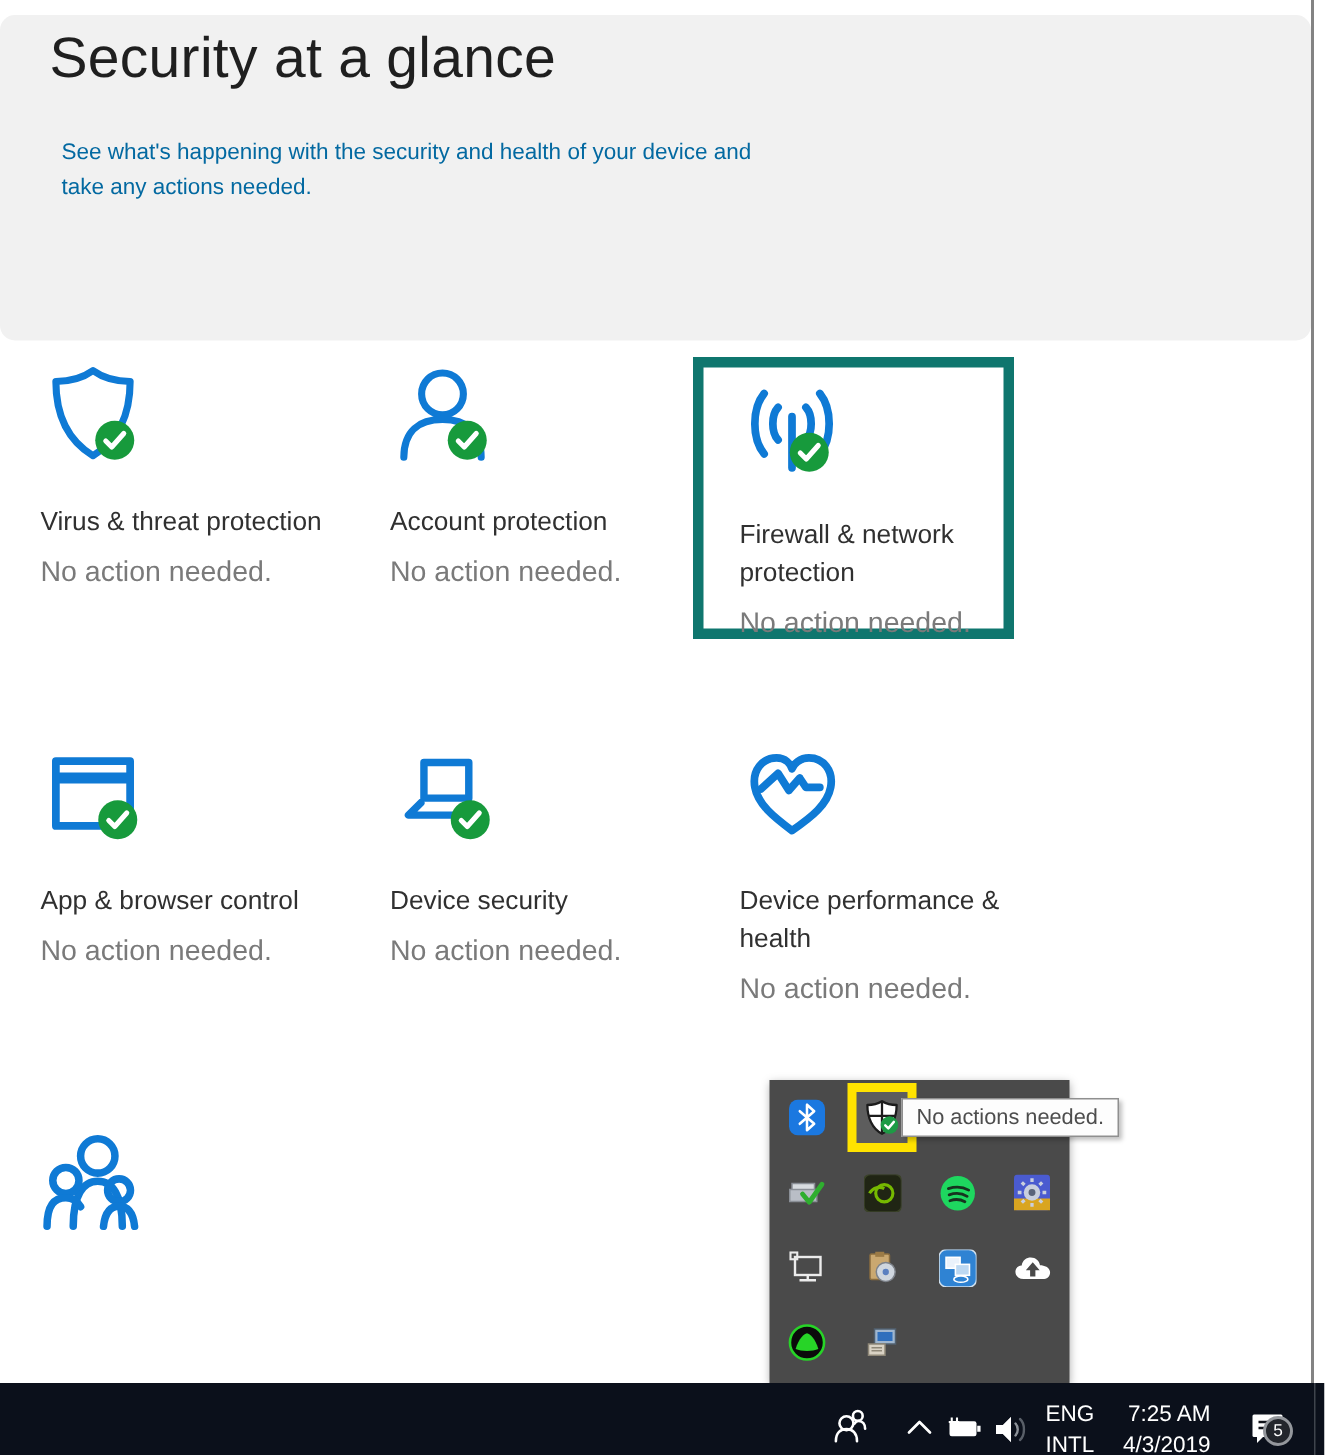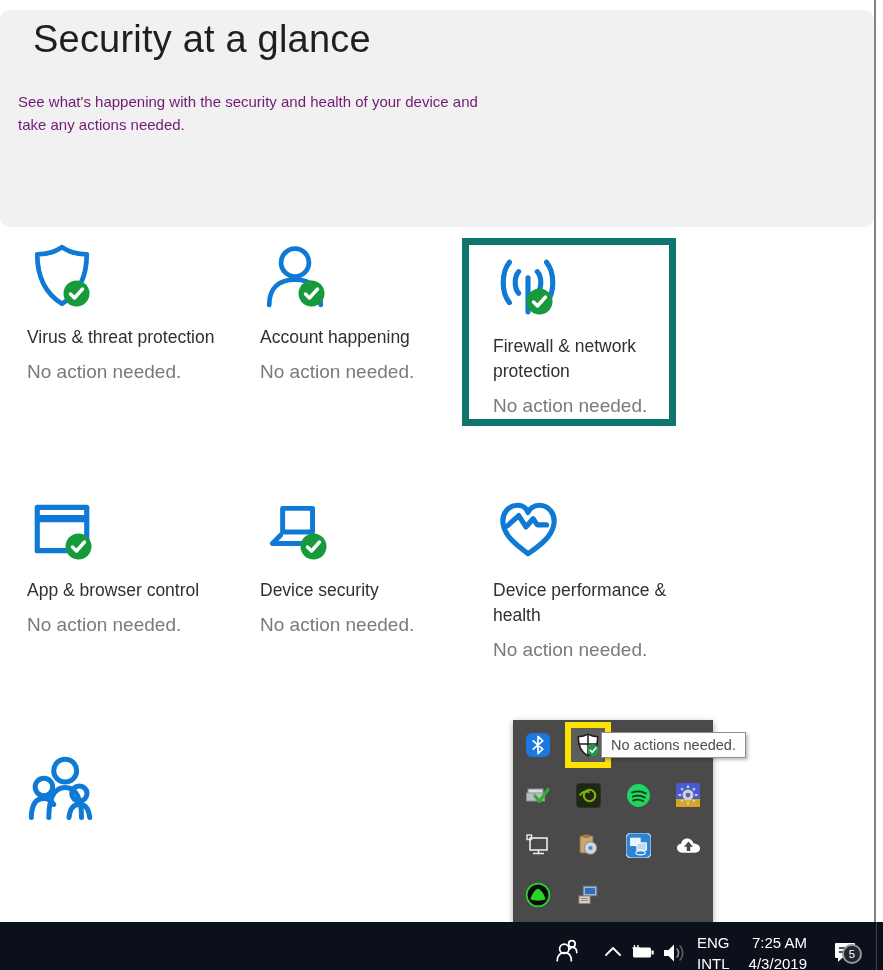--- a/index.html
+++ b/index.html
@@ -14,29 +14,29 @@
   .header {
     position:absolute; left:0; top:10px; width:874px; height:217px;
     background:#f1f1f1;
     border-radius:10px;
   }
   .page-title {
     position:absolute; left:33px; top:8px;
     font-size:38px; font-weight:300; color:#1f1f1f; letter-spacing:.2px;
   }
   .page-subtitle {
-    position:absolute; left:18px; top:80px; width:470px;
-    font-size:15px; color:#701a75; line-height:1.55;
+    position:absolute; left:41px; top:80px; width:470px;
+    font-size:15px; color:#0369a1; line-height:1.55;
   }
   
   .tile { position:absolute; width:225px; cursor:pointer; }
   .tile-icon { position:relative; width:74px; height:68px; }
   .tile-icon svg.main { display:block; }
   .badge { position:absolute; width:27px; height:27px; }
-  .tile-title { margin-top:14px; font-size:17.5px; color:#303030; line-height:1.42; max-width:205px; }
+  .tile-title { margin-top:24px; font-size:17.5px; color:#303030; line-height:1.42; max-width:205px; }
   .tile-status { margin-top:8px; font-size:19px; color:#7a7a7a; line-height:1.45; max-width:195px; }
   .highlight-box {
     position:absolute; left:462px; top:238px; width:214px; height:188px;
     border:7px solid #0f766e; background:#fff;
   }
   .highlight-box .tile { position:absolute; left:24px; top:7px; width:180px; }
   
   .tray {
     position:absolute; left:513px; top:720px; width:200px; height:202px;
     background:#4a4a4a;
@@ -100,21 +100,21 @@
   <div class="tile-icon">
     <svg class="main" width="70" height="66" viewBox="0 0 66 64" fill="none" stroke="#0f7ad5" stroke-width="4.6" stroke-linecap="round">
       <circle cx="33" cy="19" r="13.5"></circle>
       <path d="M8 60 C8 43 18 35.5 33 35.5 C48 35.5 58 43 58 60"></path>
     </svg>
     <svg class="badge" style="left:38px;top:37px" viewBox="0 0 27 27">
       <circle cx="13.5" cy="13.5" r="13" fill="#179a3c"></circle>
       <path d="M7.5 14 L11.5 18 L19.5 9" stroke="#fff" stroke-width="3.4" fill="none" stroke-linecap="round" stroke-linejoin="round"></path>
     </svg>
   </div>
-  <div class="tile-title">Account happening</div>
+  <div class="tile-title">Account protection</div>
   <div class="tile-status">No action needed.</div>
 </div>
 
 <div class="highlight-box">
   <div class="tile">
     <div class="tile-icon">
       <svg class="main" width="70" height="64" viewBox="0 0 66 62" fill="none" stroke="#0f7ad5" stroke-width="5" stroke-linecap="round">
         <path d="M33 25 L33 58"></path>
         <path d="M24 19 C19.5 24 19.5 35 24 40"></path>
         <path d="M42 19 C46.5 24 46.5 35 42 40"></path>

